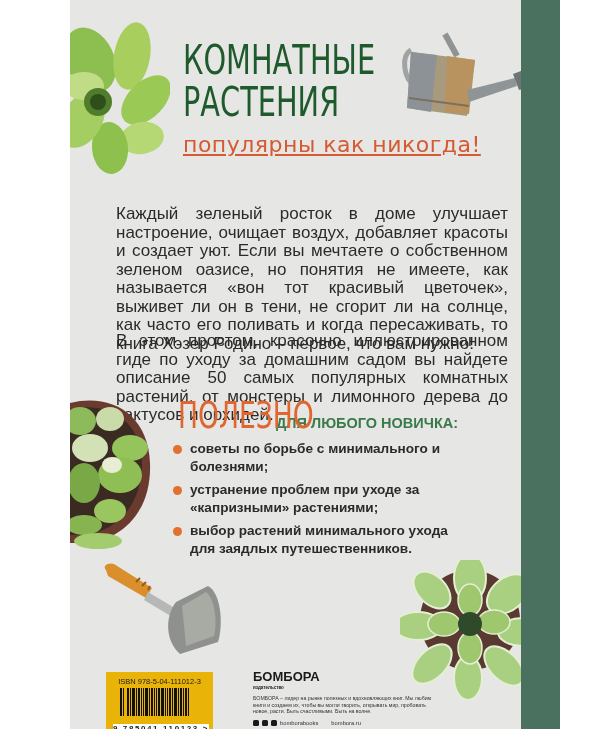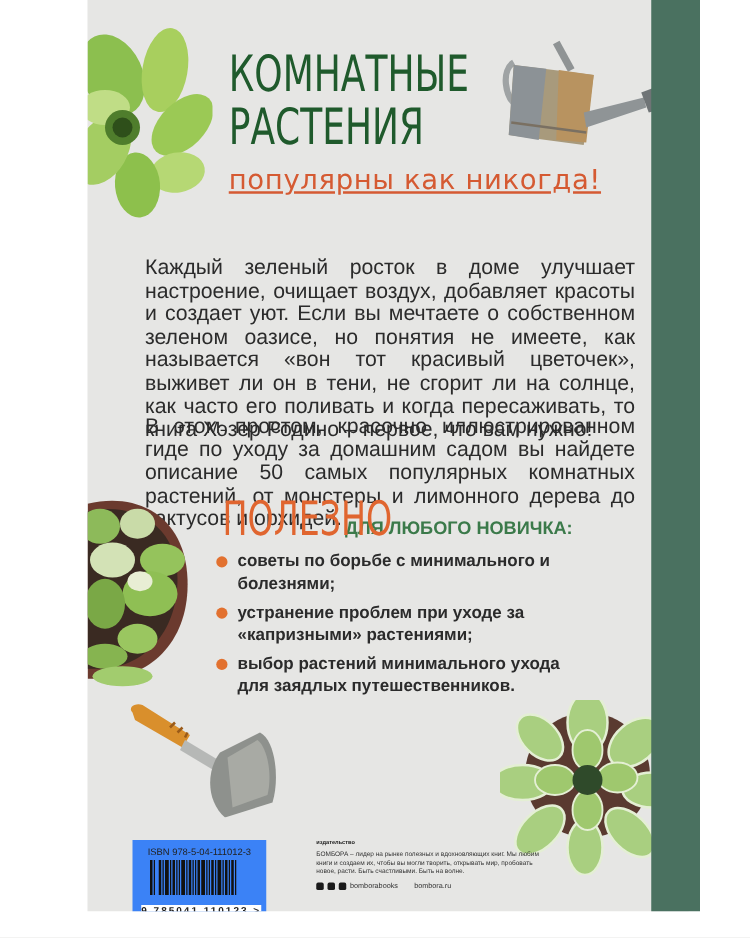--- a/index.html
+++ b/index.html
@@ -12,21 +12,21 @@
   .subtitle { position:absolute; left:113px; top:132px; font-family:"DejaVu Sans", sans-serif; color:#d55a32; font-size:22px; line-height:26px; letter-spacing:0.5px;text-decoration:underline; }
   .body-text { position:absolute; left:46px; width:392px; font-size:17px; line-height:18.5px; color:#2b2b2b; text-align:justify; }
   .p1 { top:188px; }
   .p2 { top:315px; }
   .useful { position:absolute; left:108px; top:395px; display:flex; align-items:flex-end; }
   .useful-big { font-family:"DejaVu Sans", sans-serif; color:#e0652f; font-size:38px; line-height:40px; transform:scaleX(0.7); transform-origin:left bottom; display:inline-block; width:92px; white-space:nowrap; }
   .useful-small { font-weight:700; color:#3b7a4a; font-size:14.5px; margin-left:6px; margin-bottom:4px; white-space:nowrap; }
   .bullets { position:absolute; left:103px; top:440px; width:300px; margin:0; padding:0; list-style:none; }
   .bullets li { position:relative; padding-left:17px; font-weight:700; font-size:13.6px; line-height:18px; color:#2b2b2b; margin-bottom:5px; }
   .bullets li .dot { position:absolute; left:0; top:5px; width:9px; height:9px; border-radius:50%; background:#e2712f; }
-  .barcode-box { position:absolute; left:36px; top:672px; width:107px; height:62px; background:#3b82f6; }
+  .barcode-box { position:absolute; left:36px; top:672px; width:107px; height:62px; background:#eab308; }
   .isbn { position:absolute; top:5px; left:0; width:100%; text-align:center; font-size:7.5px; color:#222; }
   .bars { position:absolute; top:16px; left:14px; width:82px; height:28px; display:flex; }
   .bars span { display:block; height:100%; background:#111; margin-right:1px; }
   .bars span.g { background:transparent; }
   .barnum { position:absolute; bottom:1px; left:7px; font-size:8px; color:#222; letter-spacing:1.6px; background:#fff;font-weight:bold; }
   .pub { position:absolute; left:183px; top:670px; }
   .pub-name { font-weight:700; font-size:13px; color:#1a1a1a; letter-spacing:0px; line-height:14px; }
   .pub-sub { font-weight:700; font-size:4.5px; color:#1a1a1a; line-height:7px; }
   .pub-desc { font-size:5.2px; color:#333; line-height:6.6px; margin-top:4px; width:190px; }
   .pub-links { display:flex; align-items:center; gap:3px; font-size:5.8px; color:#333; margin-top:5px; }
@@ -154,20 +154,21 @@
         <span style="width:1px"></span>
         <span style="width:2px"></span>
         <span style="width:1px"></span>
         <span style="width:2px"></span>
         <span style="width:1px"></span>
     </div>
     <div class="barnum">9 785041 110123 &gt;</div>
   </div>
 
   <div class="pub">
+    <div class="pub-name">БОМБОРА</div>
     <div class="pub-sub">издательство</div>
     <div class="pub-desc">БОМБОРА – лидер на рынке полезных и вдохновляющих книг. Мы любим книги и создаем их, чтобы вы могли творить, открывать мир, пробовать новое, расти. Быть счастливыми. Быть на волне.</div>
     <div class="pub-links">
       <span class="soc"></span>
       <span class="soc"></span>
       <span class="soc"></span>
       <span>bomborabooks</span>
       <span class="sp">bombora.ru</span>
     </div>
   </div>

